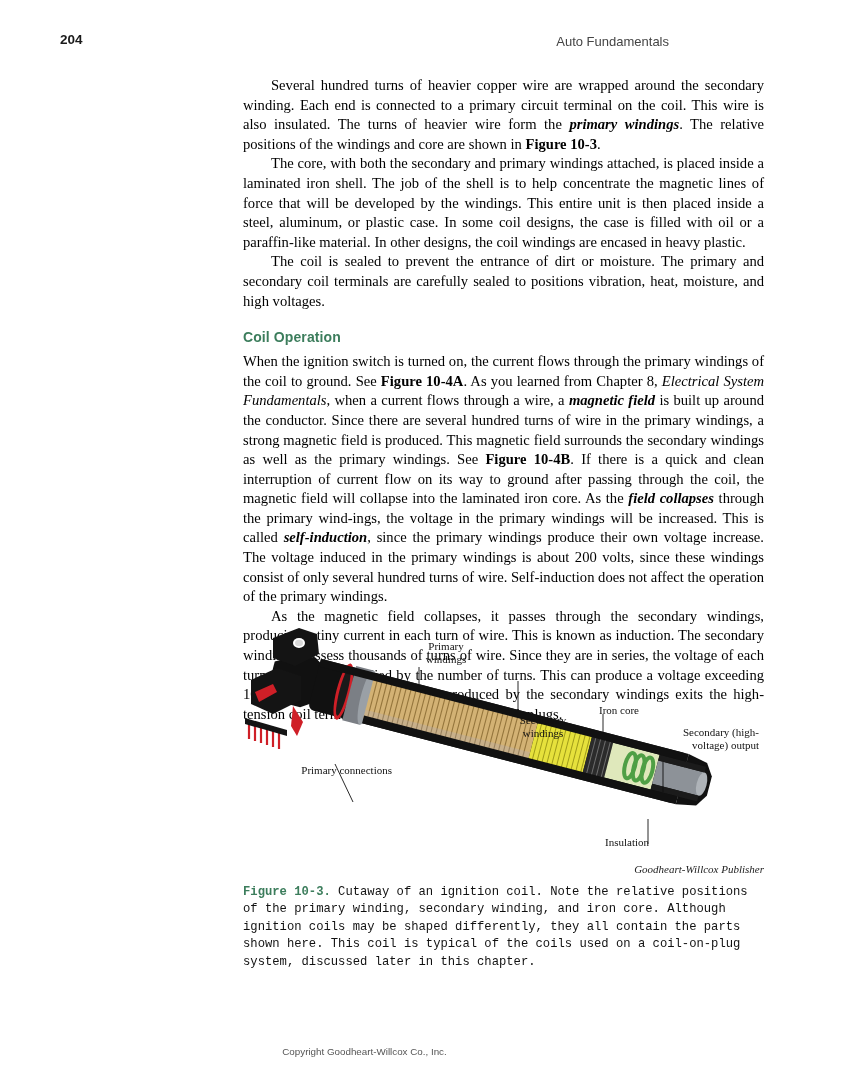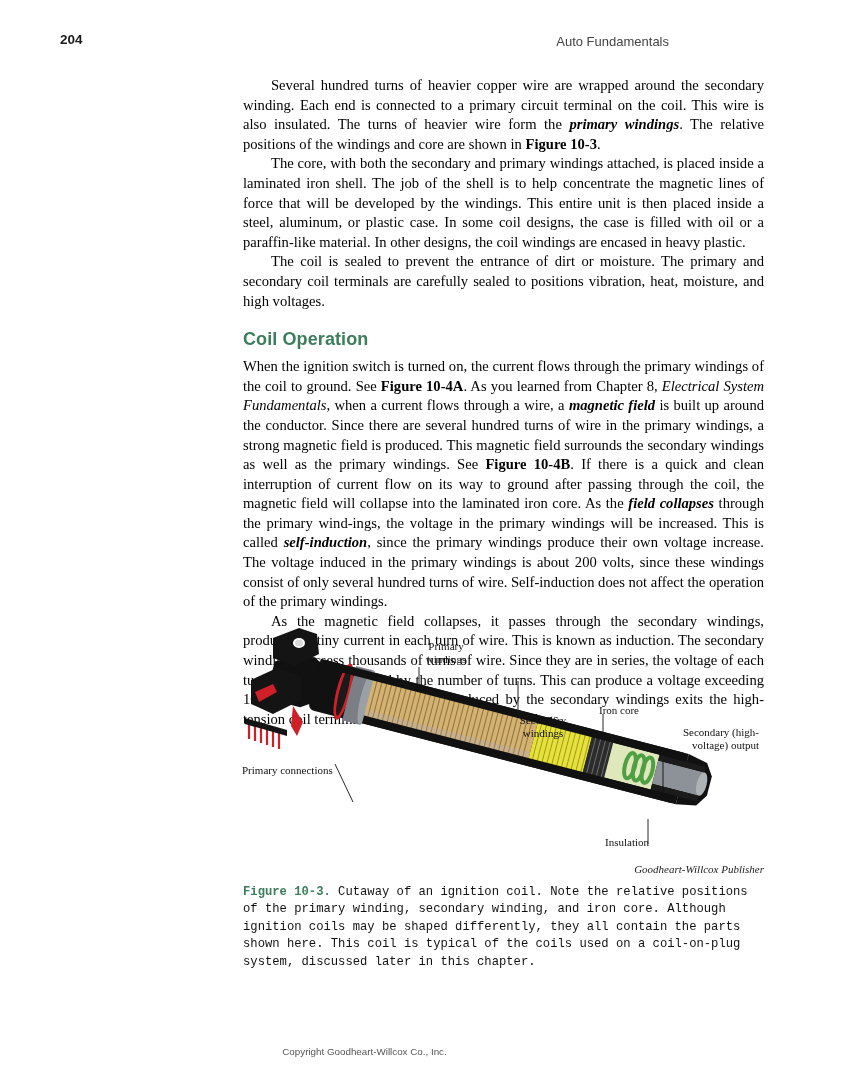--- a/index.html
+++ b/index.html
@@ -60,21 +60,21 @@
     color: #000000;
     font-family: "Liberation Serif", serif;
   }
   p.body + p.body { margin-top: 0; }
   .it { font-style: italic; }
   .bd { font-weight: bold; }
   .bdit { font-weight: bold; font-style: italic; }
 
   h2.section-heading {
     font-family: "Liberation Sans", sans-serif;
-    font-size: 18px;
+    font-size: 14px;
     font-weight: bold;
     color: #3c7d5c;
     margin: 18px 0 7px 0;
     letter-spacing: 0.1px;
   }
 
   
   .figure-wrap {
     position: absolute;
     left: 243px;
@@ -300,21 +300,21 @@
       <div class="callout center" style="left:340px; top:90px; width:72px;">
         <div>Iron core</div>
       </div>
       <div class="callout right" style="left:380px; top:112px; width:136px;text-align:right;">
         <div style="white-space:pre-line;">Secondary (high-
 voltage) output</div>
       </div>
       <div class="callout" style="left:362px; top:222px; width:90px;">
         <div>Insulation</div>
       </div>
-      <div class="callout" style="left:-1px; top:150px; width:150px;">
+      <div class="callout" style="left:-1px; top:150px; width:150px;text-align:right;">
         <div>Primary connections</div>
       </div>
     </div>
 
     <div class="credit">Goodheart-Willcox Publisher</div>
 
     <div class="caption">
       <span class="fig-label">Figure 10-3.</span><span> Cutaway of an ignition coil. Note the relative positions of the primary winding, secondary winding, and iron core. Although ignition coils may be shaped differently, they all contain the parts shown here. This coil is typical of the coils used on a coil-on-plug system, discussed later in this chapter.</span>
     </div>
   </div>

